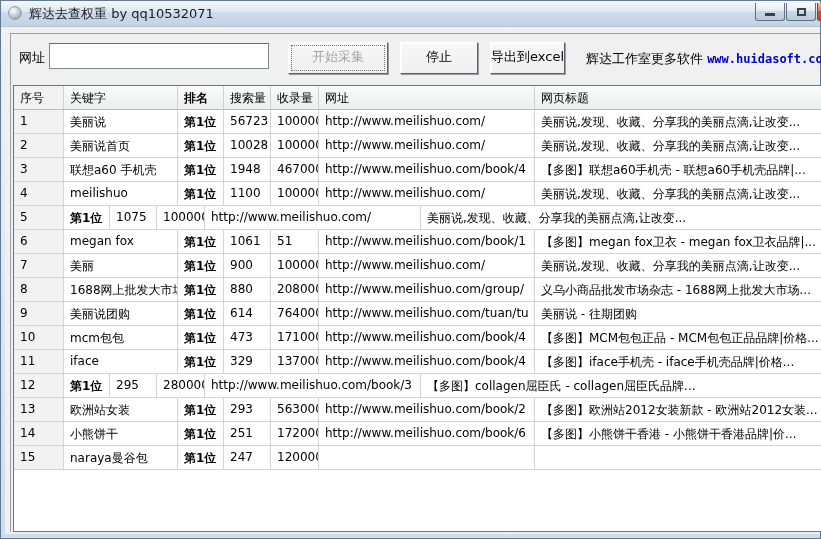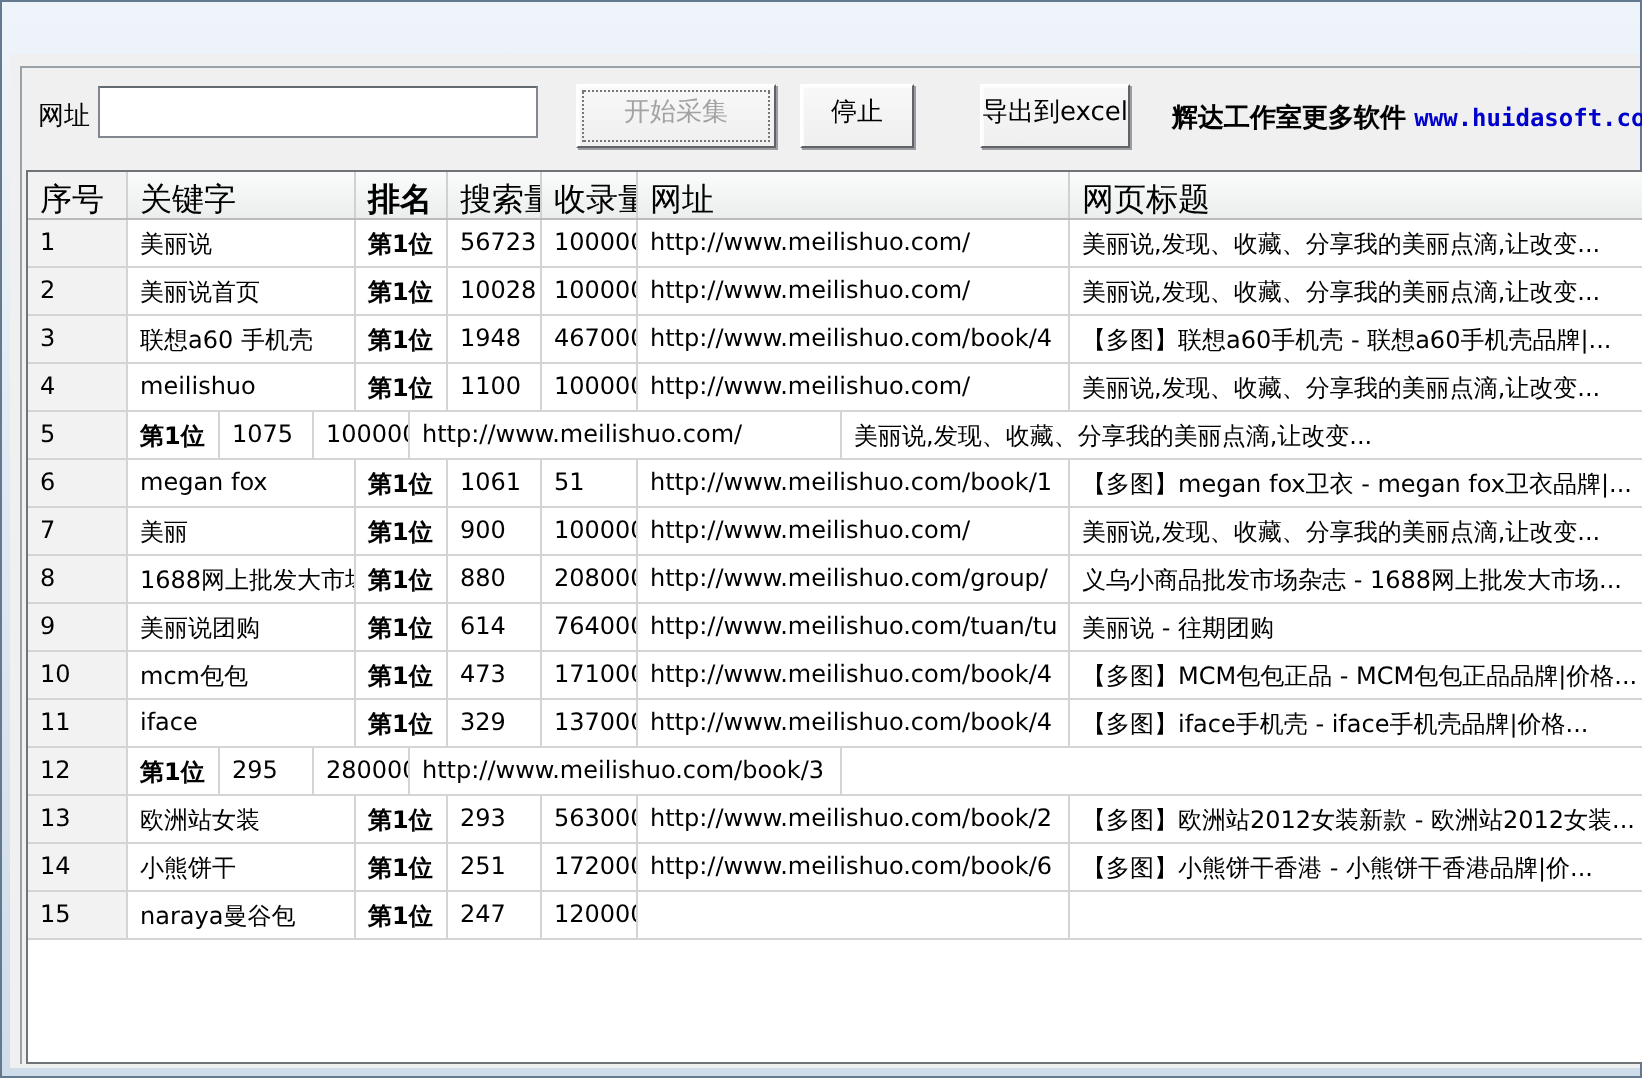--- a/index.html
+++ b/index.html
@@ -37,48 +37,63 @@
   .url-input{position:absolute;left:48px;top:42px;width:220px;height:26px;box-sizing:border-box;
     border:1px solid #828790;border-top-color:#646a71;background:#fff;font-size:13px;padding:2px 4px;
     font-family:"DejaVu Sans","Liberation Sans",sans-serif;}
   .btn{position:absolute;top:41px;height:32px;box-sizing:border-box;
     background:linear-gradient(#f8f8f8,#efefef);
     border:1px solid;border-color:#ffffff #5f6368 #5f6368 #ffffff;
     box-shadow:1px 1px 0 #9b9da0, inset 1px 1px 0 #fdfdfd;
     font-size:13px;color:#000;text-align:center;line-height:28px;cursor:pointer;
     font-family:"DejaVu Sans","Liberation Sans",sans-serif;}
   .btn.start{left:287px;width:100px;color:#a2a2a2;outline:1px dotted #777;outline-offset:-4px;}
-  .btn.stop{left:399px;width:57px;}
+  .btn.stop{left:399px;width:78px;}
   .btn.export{left:489px;width:75px;}
   .promo{position:absolute;left:585px;top:49px;font-size:13px;white-space:nowrap;}
-  .promo .cn{color:#000;font-weight:bold;}
+  .promo .cn{color:#000;}
   .promo .url{color:#0000cc;font-family:"DejaVu Sans Mono","Liberation Mono",monospace;font-weight:bold;font-size:12px;}
   
   .grid{position:absolute;left:12px;top:84px;width:809px;bottom:6px;
     background:#fff;border:1px solid #6e7478;border-right:none;box-sizing:border-box;overflow:hidden;}
   .thead{display:flex;height:24px;background:linear-gradient(#fafbfb,#eceded);
     border-bottom:1px solid #b9bbbe;box-sizing:border-box;}
-  .th{font-size:16px;color:#000;padding:4px 0 0 6px;box-sizing:border-box;
+  .th{font-size:12px;color:#000;padding:4px 0 0 6px;box-sizing:border-box;
     border-right:1px solid #d0d1d3;white-space:nowrap;overflow:hidden;flex:0 0 auto;}
   .tr{display:flex;height:24px;border-bottom:1px solid #d4d4d4;box-sizing:border-box;background:#fff;}
   .td{font-size:12px;color:#000;padding:4px 0 0 6px;box-sizing:border-box;
     border-right:1px solid #d4d4d4;white-space:nowrap;overflow:hidden;flex:0 0 auto;}
   .c0{width:50px;background:#f2f2f2;}
   .c1{width:114px;}
   .c2{width:46px;font-weight:bold;}
   .c3{width:47px;}
   .c4{width:48px;}
   .c5{width:216px;}
   .c6{width:286px;border-right:none;flex:1 0 auto;}
 </style>
 </head>
 <body>
 
 <div class="window">
 
+  <div class="titlebar">
+    <div class="app-icon"></div>
+    <div class="title-text">辉达去查权重 by qq10532071</div>
+    <div class="winbtns">
+      <div class="winbtn">
+        <div class="glyph-min"></div>
+      </div>
+      <div class="winbtn">
+        <div class="glyph-max"></div>
+      </div>
+      <div class="winbtn close">
+        
+      </div>
+    </div>
+  </div>
 
   <div class="client">
     <div class="client-edge"></div>
 
   </div>
 
   <div class="lbl-url">网址</div>
   <input class="url-input" type="text" value="" style="">
   <div class="btn start">开始采集</div>
   <div class="btn stop">停止</div>
@@ -196,20 +211,21 @@
           <div class="td c4">137000</div>
           <div class="td c5">http://www.meilishuo.com/book/4</div>
           <div class="td c6">【多图】iface手机壳 - iface手机壳品牌|价格...</div>
         </div>
         <div class="tr">
           <div class="td c0">12</div>
           <div class="td c2">第1位</div>
           <div class="td c3">295</div>
           <div class="td c4">280000</div>
           <div class="td c5">http://www.meilishuo.com/book/3</div>
+          <div class="td c6">【多图】collagen屈臣氏 - collagen屈臣氏品牌...</div>
         </div>
         <div class="tr">
           <div class="td c0">13</div>
           <div class="td c1">欧洲站女装</div>
           <div class="td c2">第1位</div>
           <div class="td c3">293</div>
           <div class="td c4">563000</div>
           <div class="td c5">http://www.meilishuo.com/book/2</div>
           <div class="td c6">【多图】欧洲站2012女装新款 - 欧洲站2012女装...</div>
         </div>

